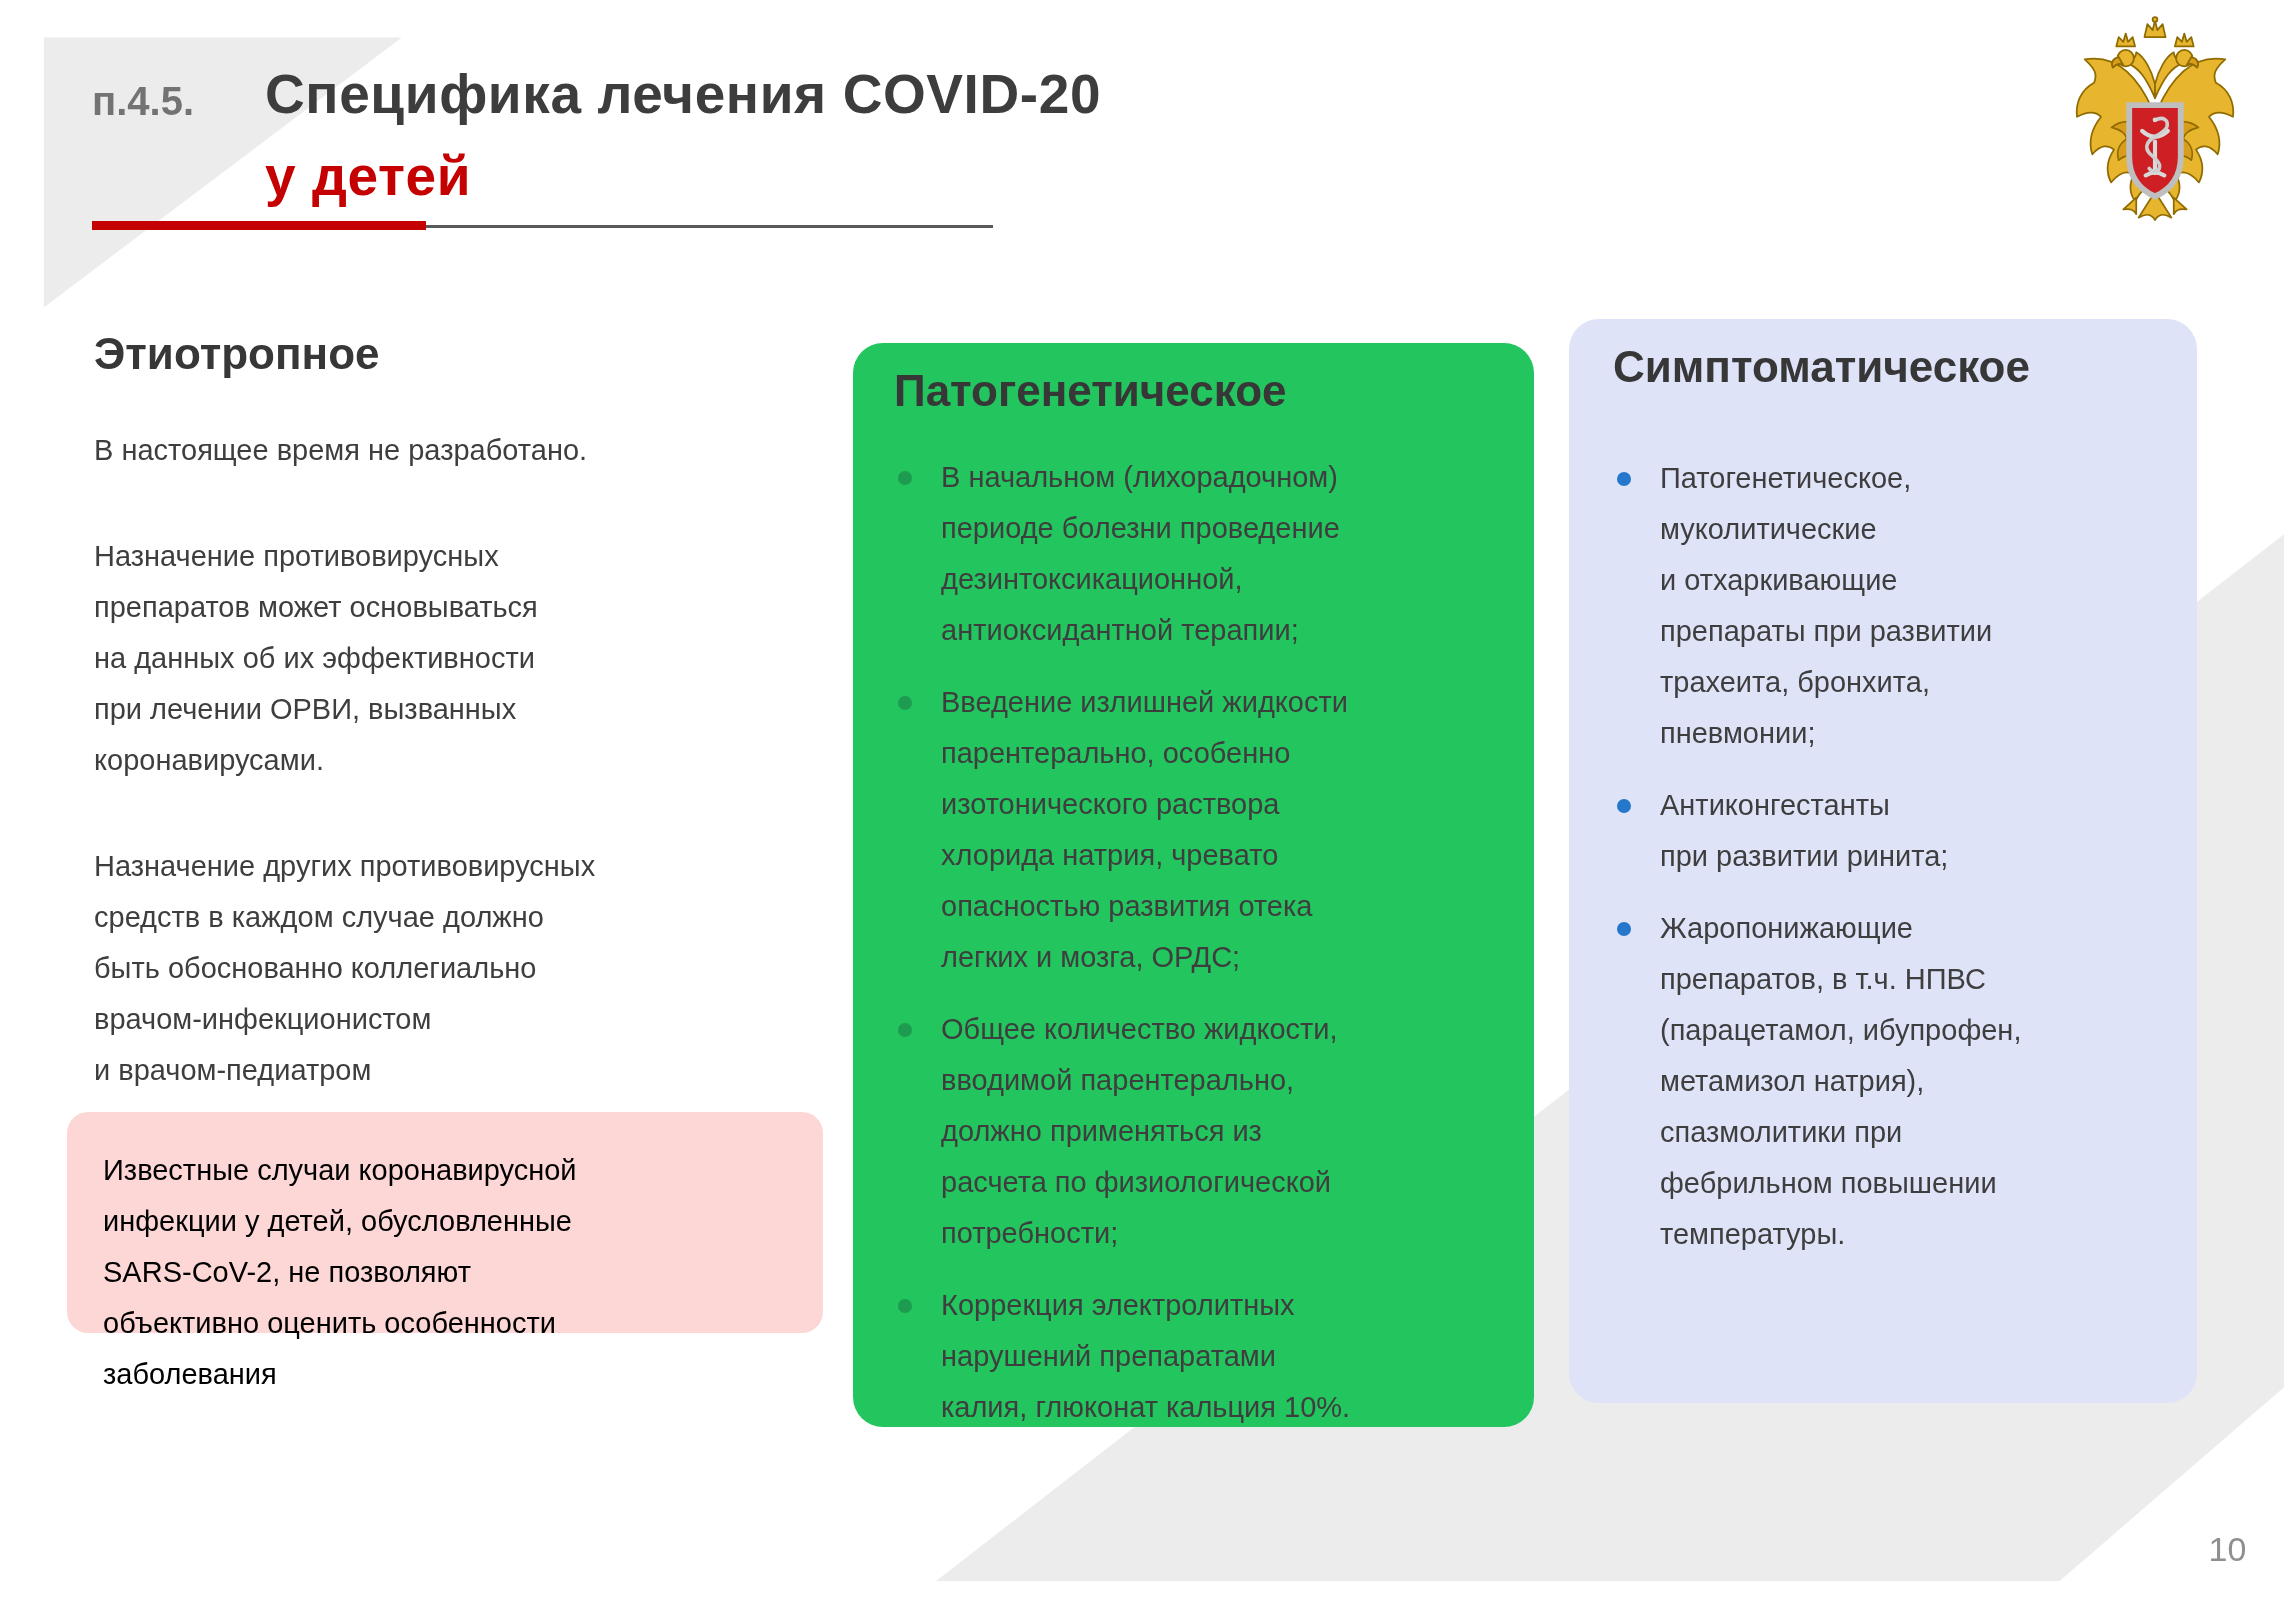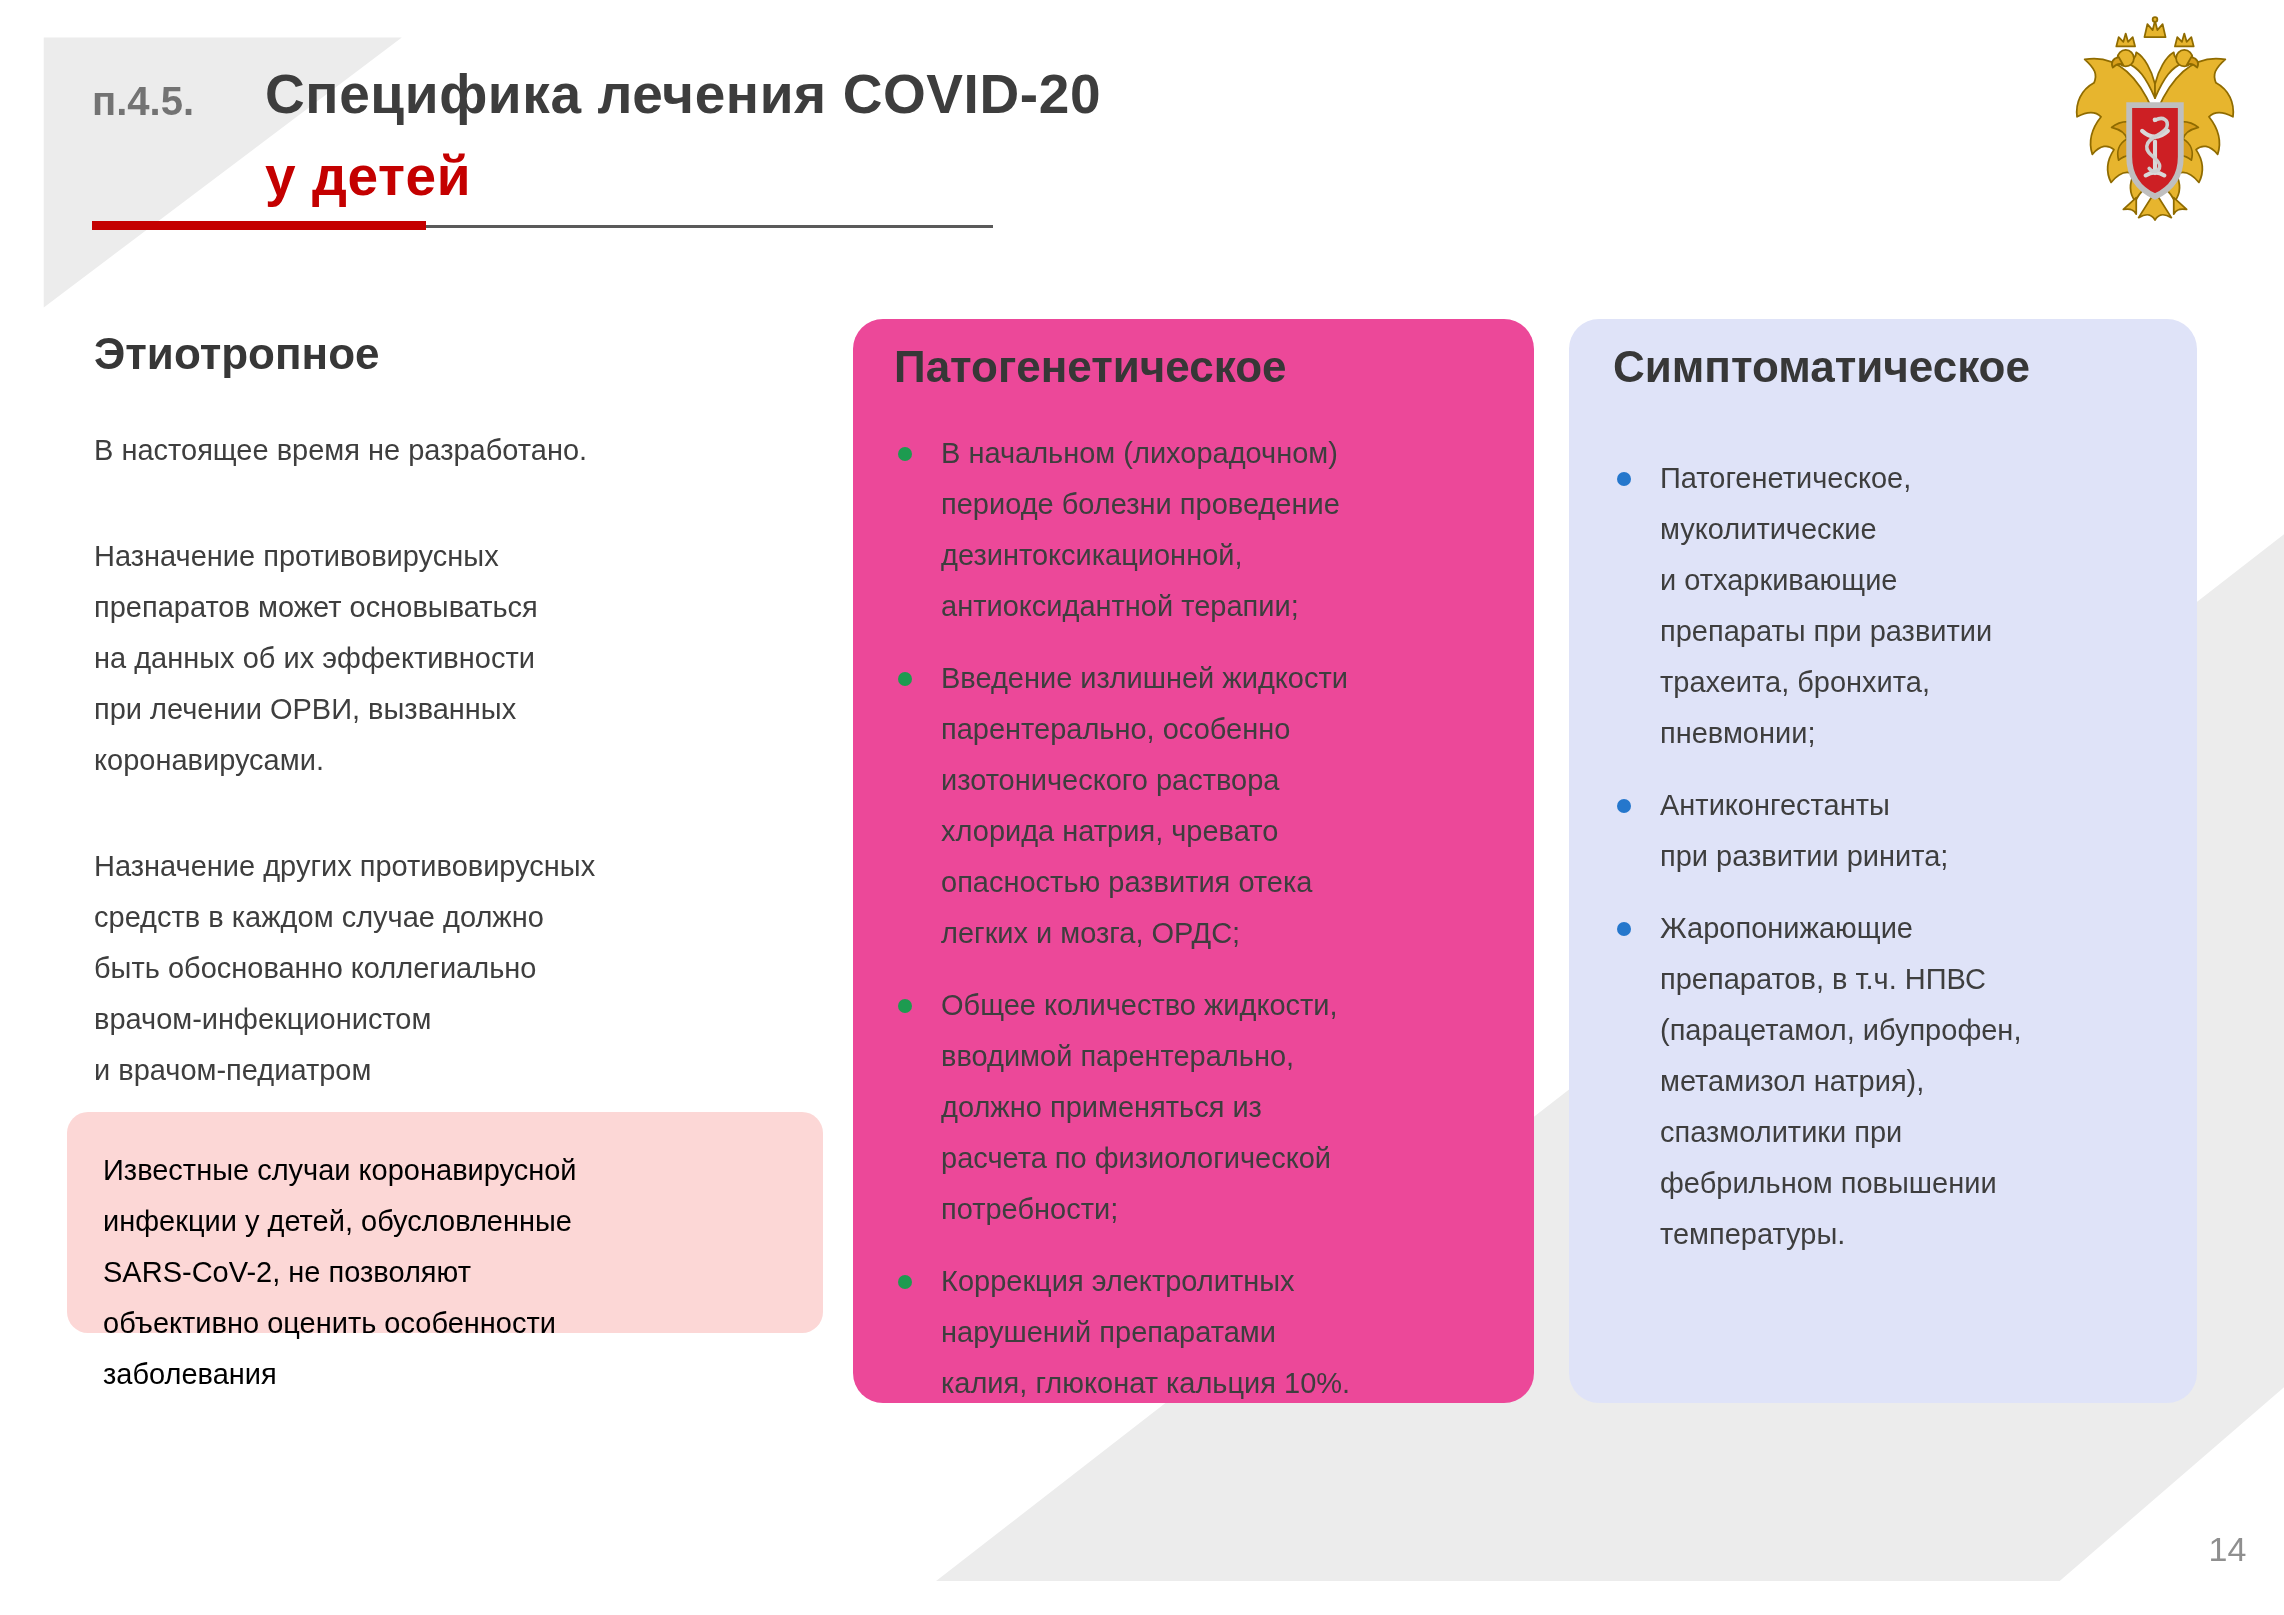--- a/index.html
+++ b/index.html
@@ -106,21 +106,21 @@
   </div>
 
   <div class="note-box" style="background: rgb(252, 215, 214);">
     <p class="para">Известные случаи коронавирусной
 инфекции у детей, обусловленные
 SARS-CoV-2, не позволяют
 объективно оценить особенности
 заболевания</p>
   </div>
 
-  <div class="col panel" id="panel-pato" style="background: #ec4899;">
+  <div class="col panel" id="panel-pato" style="background: #22c55e; margin-top: 24px;">
     <h2>Патогенетическое</h2>
     <div class="bullets">
         <div class="bullet-item">
           <span class="dot" style="background: rgb(29, 155, 80);"></span>
           <span class="btext">В начальном (лихорадочном)
 периоде болезни проведение
 дезинтоксикационной,
 антиоксидантной терапии;</span>
         </div>
         <div class="bullet-item">
@@ -172,15 +172,15 @@
 препаратов, в т.ч. НПВС
 (парацетамол, ибупрофен,
 метамизол натрия),
 спазмолитики при
 фебрильном повышении
 температуры.</span>
         </div>
       </div>
   </div>
 
-  <div class="page-number">14</div>
+  <div class="page-number">10</div>
 </div>
 
 
 </body></html>

